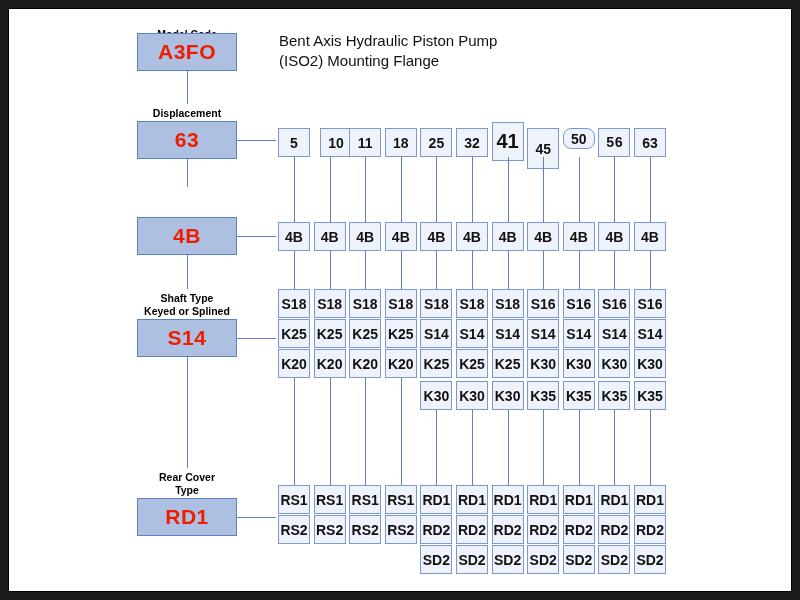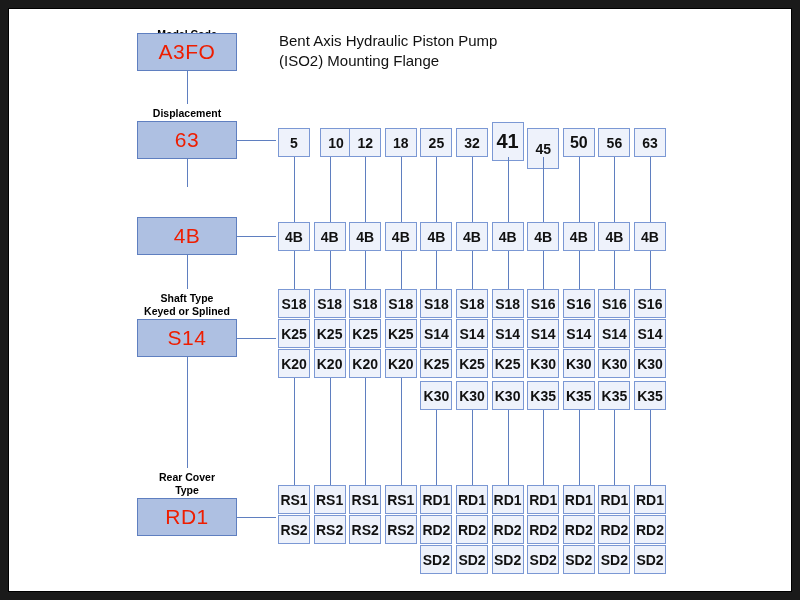--- a/index.html
+++ b/index.html
@@ -11,21 +11,21 @@
   #frame{
     position:absolute;left:8px;top:8px;width:784px;height:584px;
     background:#ffffff;border:1px solid #000000;box-sizing:border-box;
   }
   #canvas{position:absolute;left:0;top:0;width:784px;height:584px;}
 
   
   .sel-box{
     position:absolute;box-sizing:border-box;
     background:#aec0e2;border:1px solid #5f7fc0;
-    color:#ee1d00;font-weight:normal;
+    color:#ee1d00;font-weight:bold;
     display:flex;align-items:center;justify-content:center;
     letter-spacing:.5px;
   }
   .sel-label{
     position:absolute;box-sizing:border-box;
     color:#000000;font-weight:bold;font-size:10.5px;line-height:12.5px;
     text-align:center;
   }
 
   
@@ -55,28 +55,28 @@
 (ISO2) Mounting Flange</div>
   <div class="sel-label" style="left: 106px; top: 19px; width: 144px; height: 13px; white-space: pre-line;">Model Code</div>
       <div class="sel-box" style="left: 128px; top: 24px; width: 100px; height: 38px; font-size: 21px;">A3FO</div>
       <div class="vline" style="left: 178px; top: 62px; height: 33px;"></div>
       <div class="sel-label" style="left: 106px; top: 98px; width: 144px; height: 13px; white-space: pre-line;">Displacement</div>
       <div class="sel-box" style="left: 128px; top: 112px; width: 100px; height: 38px; font-size: 21px;">63</div>
       <div class="vline" style="left: 178px; top: 150px; height: 28px;"></div>
       <div class="hline" style="left: 228px; top: 131px; width: 39px;"></div>
       <div class="cell" style="left: 269px; top: 119px; width: 32px; height: 29px; font-size: 14px;">5</div>
       <div class="cell" style="left: 311px; top: 119px; width: 32px; height: 29px; font-size: 14px;">10</div>
-      <div class="cell" style="left: 340.2px; top: 119px; width: 32px; height: 29px; font-size: 14px;">12</div>
+      <div class="cell" style="left: 340.2px; top: 119px; width: 32px; height: 29px; font-size: 14px;">11</div>
       <div class="cell" style="left: 375.8px; top: 119px; width: 32px; height: 29px; font-size: 14px;">18</div>
       <div class="cell" style="left: 411.4px; top: 119px; width: 32px; height: 29px; font-size: 14px;">25</div>
       <div class="cell" style="left: 447px; top: 119px; width: 32px; height: 29px; font-size: 14px;">32</div>
       <div class="cell" style="left: 482.6px; top: 113px; width: 32px; height: 39px; font-size: 20px;">41</div>
       <div class="cell" style="left: 518.2px; top: 119px; width: 32px; height: 41px; font-size: 14px;">45</div>
-      <div class="cell" style="left: 553.8px; top: 119px; width: 32px; height: 29px; font-size: 16px;">50</div>
-      <div class="cell" style="left: 589.4px; top: 119px; width: 32px; height: 29px; font-size: 14px;">56</div>
+      <div class="cell" style="left: 553.8px; top: 119px; width: 32px; height: 21px; font-size: 14px; border-radius: 8px;">50</div>
+      <div class="cell" style="left: 589.4px; top: 119px; width: 32px; height: 29px; font-size: 14px; font-family: Liberation Mono, monospace;">56</div>
       <div class="cell" style="left: 625px; top: 119px; width: 32px; height: 29px; font-size: 14px;">63</div>
       <div class="sel-box" style="left: 128px; top: 208px; width: 100px; height: 38px; font-size: 21px;">4B</div>
       <div class="vline" style="left: 178px; top: 246px; height: 34px;"></div>
       <div class="hline" style="left: 228px; top: 227px; width: 39px;"></div>
       <div class="cell" style="left: 269px; top: 213px; width: 32px; height: 29px; font-size: 14px;">4B</div>
       <div class="cell" style="left: 304.6px; top: 213px; width: 32px; height: 29px; font-size: 14px;">4B</div>
       <div class="cell" style="left: 340.2px; top: 213px; width: 32px; height: 29px; font-size: 14px;">4B</div>
       <div class="cell" style="left: 375.8px; top: 213px; width: 32px; height: 29px; font-size: 14px;">4B</div>
       <div class="cell" style="left: 411.4px; top: 213px; width: 32px; height: 29px; font-size: 14px;">4B</div>
       <div class="cell" style="left: 447px; top: 213px; width: 32px; height: 29px; font-size: 14px;">4B</div>

